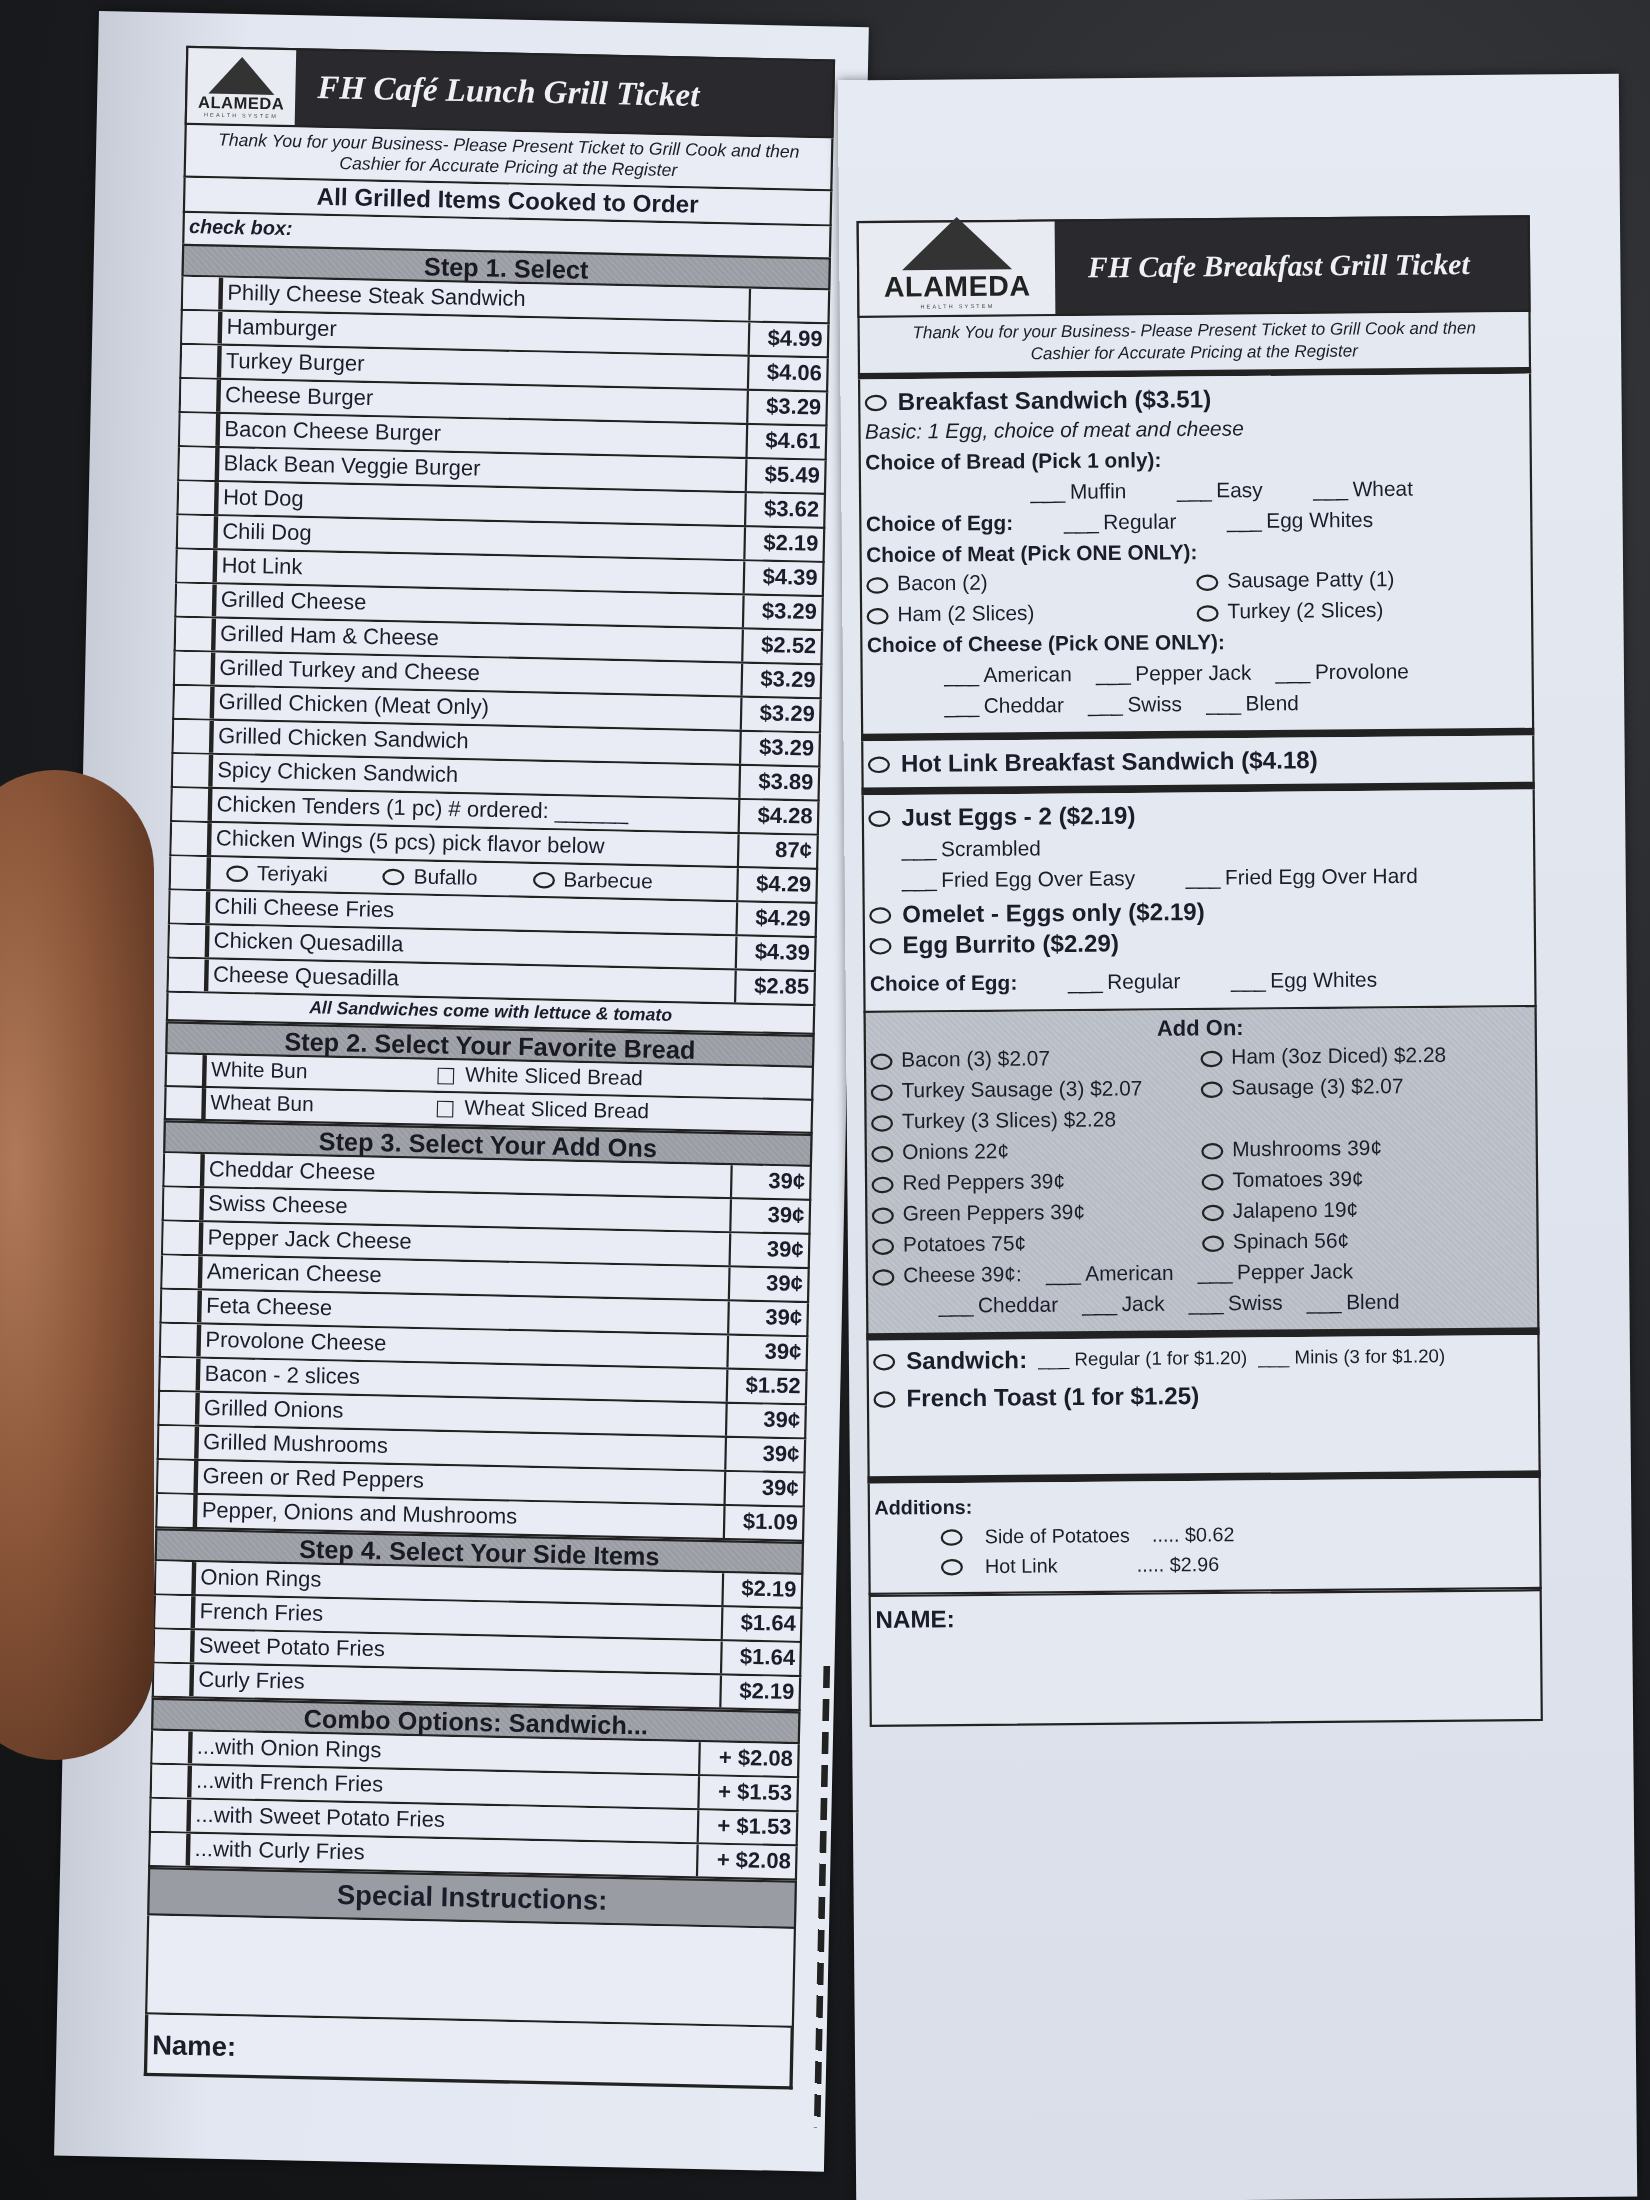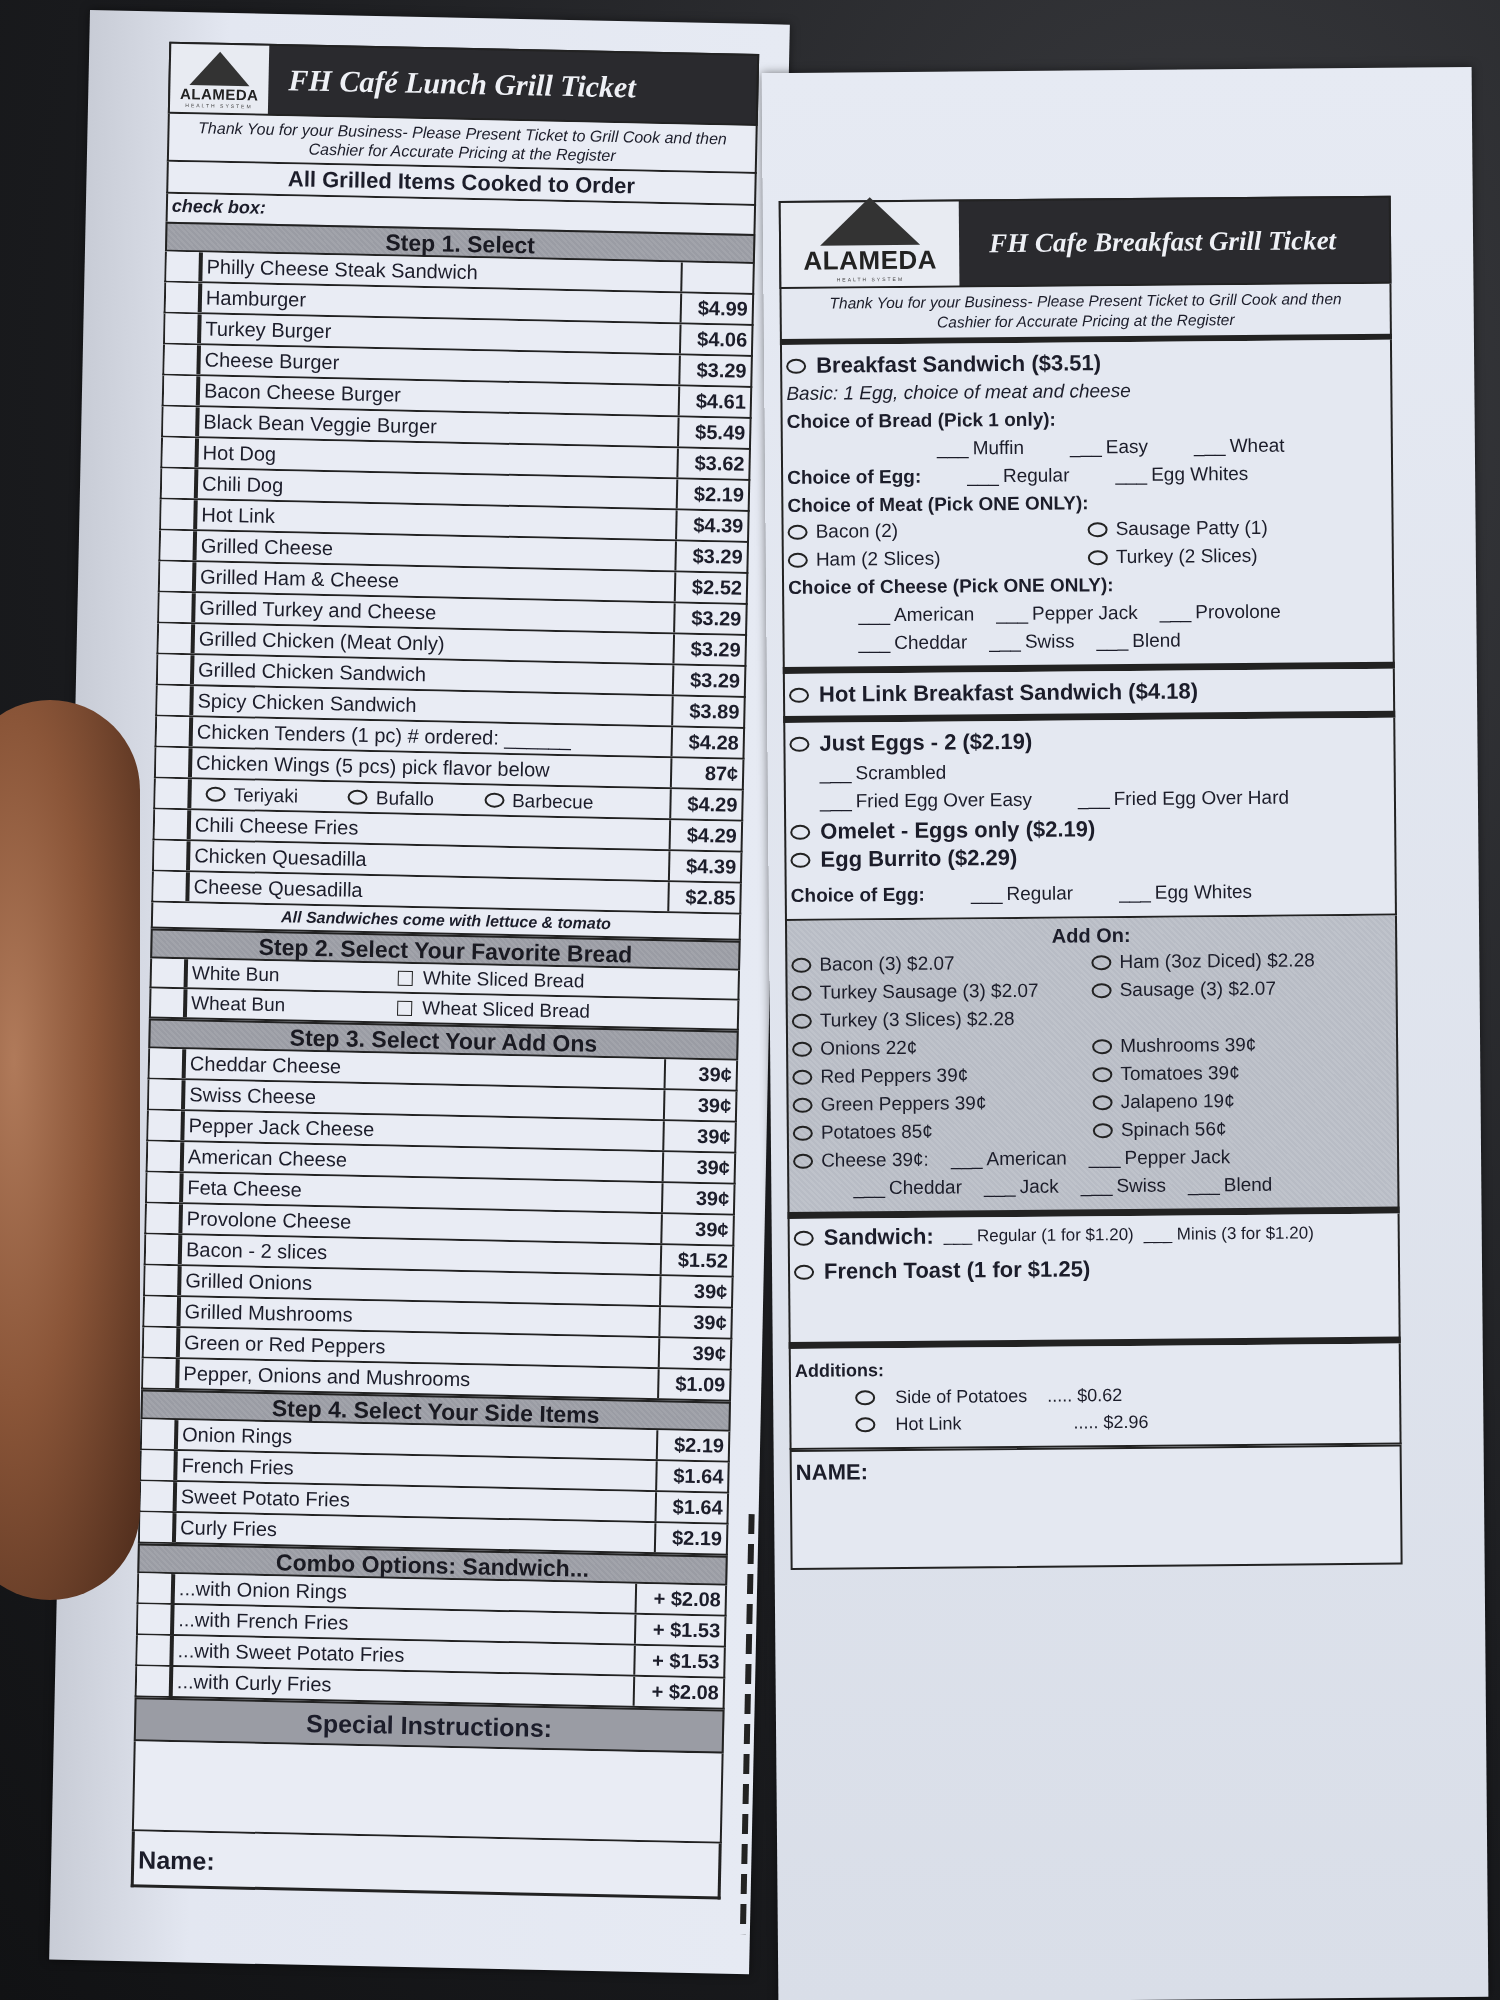--- a/index.html
+++ b/index.html
@@ -536,21 +536,21 @@
         <span class="opt">
             <span class="radio"></span>
             <span>Green Peppers  39¢</span>
           </span>
         <span class="opt">
             <span class="radio"></span>
             <span>Jalapeno  19¢</span>
           </span>
         <span class="opt">
             <span class="radio"></span>
-            <span>Potatoes  85¢</span>
+            <span>Potatoes  75¢</span>
           </span>
         <span class="opt">
             <span class="radio"></span>
             <span>Spinach  56¢</span>
           </span>
       </div>
       <div class="opts" style="gap:22px;align-items:center">
         <span class="opt">
             <span class="radio"></span>
             <span>Cheese 39¢:</span>
@@ -582,18 +582,18 @@
     <div class="bf-sec additions">
       <div class="bf-label">Additions:</div>
       <div class="add-row">
         <span class="radio"></span>
         <span>Side of Potatoes</span>
         <span>..... $0.62</span>
       </div>
       <div class="add-row">
         <span class="radio"></span>
         <span>Hot Link</span>
-        <span style="margin-left:92px">..... $2.96</span>
+        <span style="margin-left:52px">..... $2.96</span>
       </div>
     </div>
     <div class="bf-name"><span>NAME:</span></div>
   </div>
 </div>
 
 </body></html>

